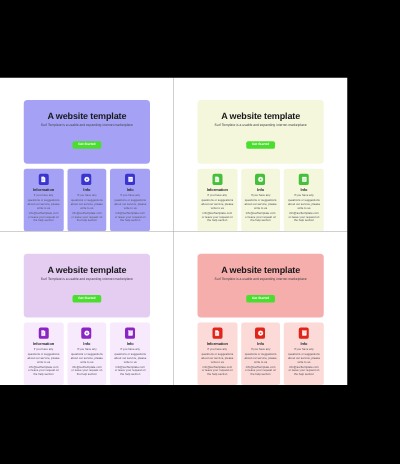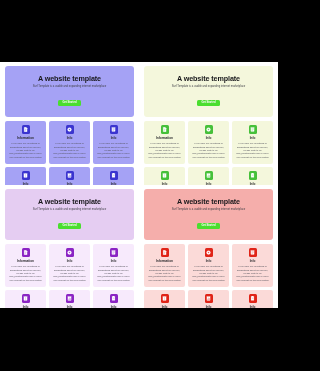--- a/index.html
+++ b/index.html
@@ -2,21 +2,21 @@
 <html><head>
 <meta charset="utf-8">
 <style>
   html,body{margin:0;padding:0;background:#000;}
   body{width:278px;height:371px;overflow:hidden;font-family:"Liberation Sans",sans-serif;}
   #stage{position:relative;width:278px;height:371px;background:#000;}
 
   .grid{position:absolute;left:0;top:62px;width:278px;height:246px;
         display:grid;grid-template-columns:1fr 1fr;grid-template-rows:1fr 1fr;gap:0;overflow:hidden;}
 
-  .variant{position:relative;overflow:hidden;padding:0;}
+  .variant{position:relative;overflow:hidden;padding:14px;}
 
   .hero{margin:4px 5px 0 5px;border-radius:3px;text-align:center;
         padding:9px 6px 10px 6px;}
   .hero-title{font-size:7.2px;font-weight:bold;color:#18181b;letter-spacing:-0.1px;line-height:1;}
   .hero-sub{font-size:2.7px;color:#3f3f46;margin-top:3.2px;line-height:1.25;
             transform:scaleY(1.05);}
   .hero-btn{display:inline-block;margin-top:4px;font-size:2.6px;font-weight:bold;color:#fff;
             background:#4ade2f;border-radius:1.5px;padding:2px 5px;line-height:1;}
 
   .cards{margin:4px 5px 0 5px;display:grid;grid-template-columns:1fr 1fr 1fr;gap:3px;}

